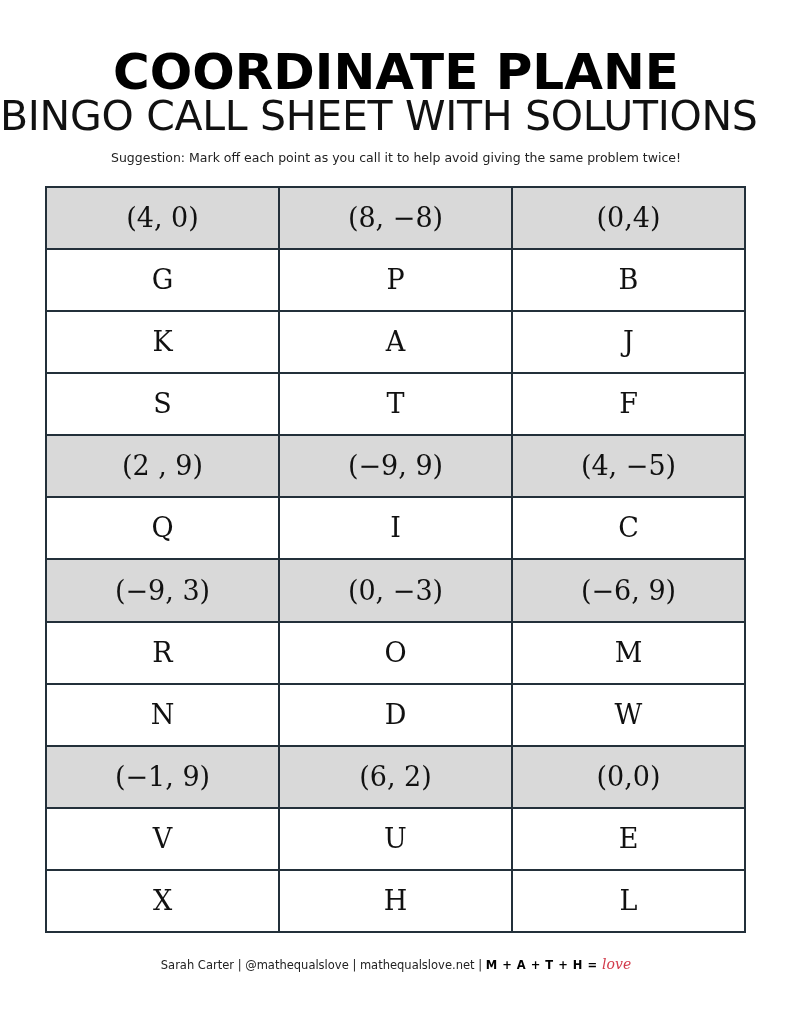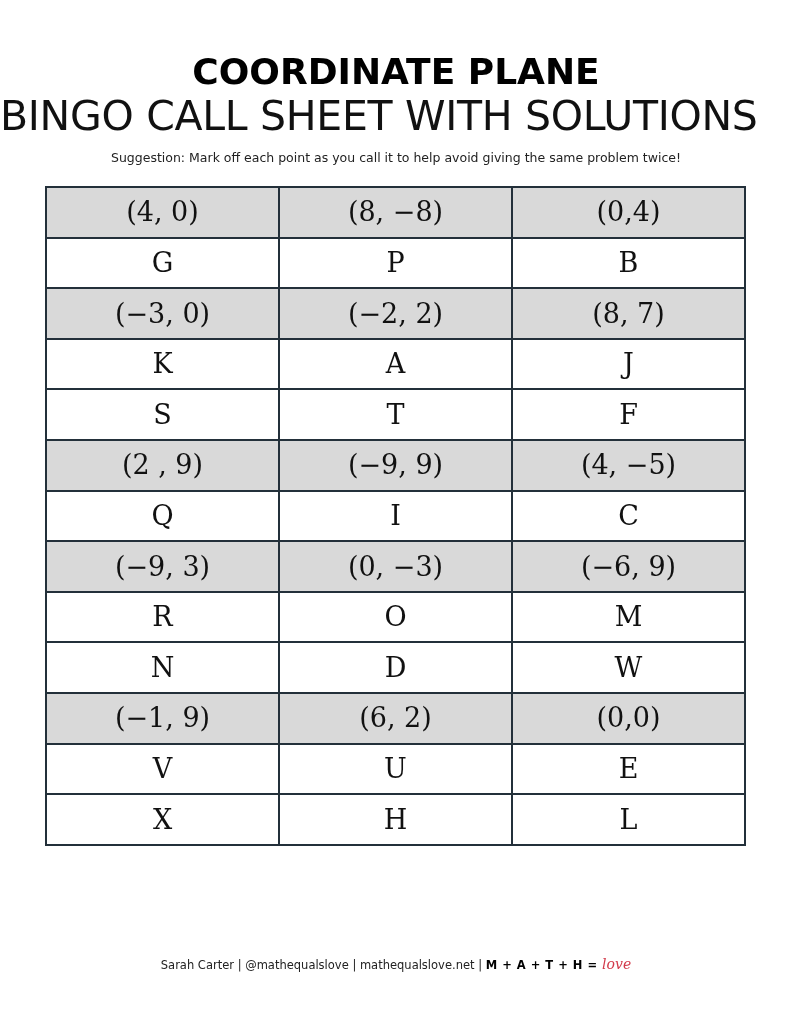--- a/index.html
+++ b/index.html
@@ -1,39 +1,39 @@
 <!DOCTYPE html>
 <html><head>
 <meta charset="utf-8">
 <style>
   html, body { margin: 0; padding: 0; background: #ffffff; }
   body { width: 792px; height: 1024px; position: relative; overflow: hidden; }
   .title {
     position: absolute; left: 0; top: 44px; width: 792px;
     text-align: center;
     font-family: "DejaVu Sans", sans-serif; font-weight: bold;
-    font-size: 36px; letter-spacing: 0px; color: #000;
+    font-size: 50px; letter-spacing: 0px; color: #000;
     line-height: 56px;
   }
   .subtitle {
     position: absolute; left: 0; top: 98px; width: 792px;
     text-align: left;
     font-family: "DejaVu Sans", sans-serif; font-weight: normal;
     font-size: 41px; color: #111; line-height: 36px;
     letter-spacing: -0.3px;
   }
   .suggestion {
     position: absolute; left: 0; top: 150px; width: 792px;
     text-align: center;
     font-family: "DejaVu Sans", sans-serif; font-size: 12.5px; color: #222;
     line-height: 16px;
   }
   table.callsheet {
     position: absolute; left: 45px; top: 186px;
-    width: 701px; height: 660px;
+    width: 701px; height: 747px;
     border-collapse: collapse;
     table-layout: fixed;
   }
   table.callsheet td {
     border: 2px solid #23303a;
     text-align: center; vertical-align: middle;
     font-family: "DejaVu Serif", "Liberation Serif", serif;
     font-size: 27px; color: #111;
     padding: 0; height: 44px; line-height: 44px;
   }
@@ -59,25 +59,20 @@
   <tbody id="tbody">
       <tr class="point-row">
         <td>(4, 0)</td>
         <td>(8, −8)</td>
         <td>(0,4)</td>
       </tr>
       <tr class="letter-row">
         <td>G</td>
         <td>P</td>
         <td>B</td>
-      </tr>
-      <tr class="point-row">
-        <td>(−3, 0)</td>
-        <td>(−2, 2)</td>
-        <td>(8, 7)</td>
       </tr>
       <tr class="letter-row">
         <td>K</td>
         <td>A</td>
         <td>J</td>
       </tr>
       <tr class="letter-row">
         <td>S</td>
         <td>T</td>
         <td>F</td>

